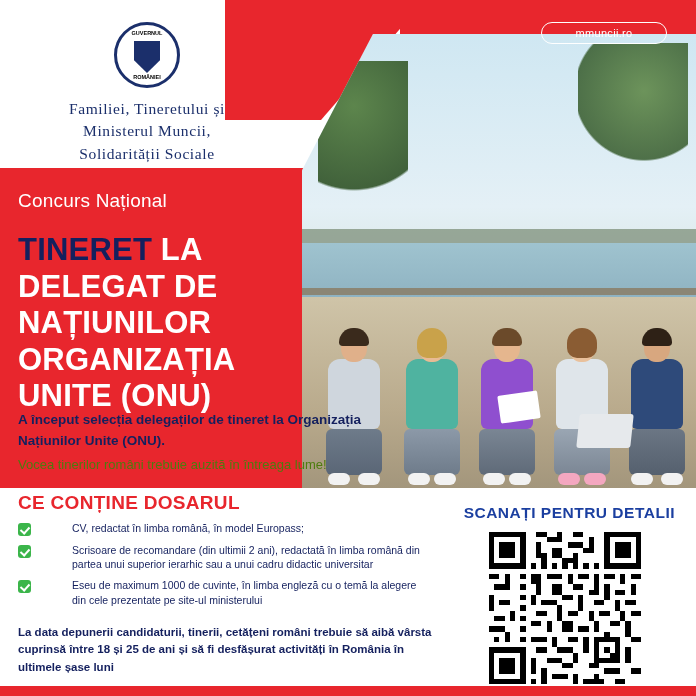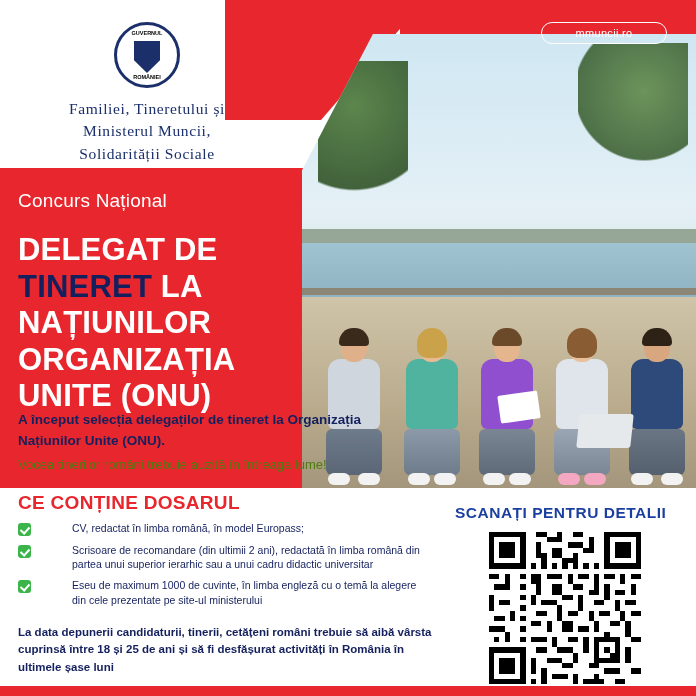--- a/index.html
+++ b/index.html
@@ -225,21 +225,21 @@
 
   .footnote {
     position: absolute; top: 624px; left: 18px;
     width: 420px; z-index: 6;
     color: #14205e; font-size: 11.5px; font-weight: bold; line-height: 1.5;
   }
 
   
   .qr-title {
     position: absolute; top: 504px; left: 455px;
-    width: 220px; text-align: left;
+    width: 220px; text-align: right;
     color: #1b3fa0; font-size: 15.5px; font-weight: bold; letter-spacing: .5px;
     z-index: 6;
   }
   .qr-box {
     position: absolute; top: 532px; left: 489px;
     width: 152px; height: 152px;
     background: #ffffff; z-index: 6;
   }
   .qr-box svg { display: block; width: 100%; height: 100%; }
 </style>
@@ -331,24 +331,24 @@
     </div>
     <div class="ministry-name">
       <div>Familiei, Tineretului și</div>
       <div>Ministerul Muncii,</div>
       <div>Solidarității Sociale</div>
     </div>
   </div>
 
   <div class="kicker">Concurs Național</div>
   <div class="headline">
-    <div>DELEGAT DE</div>
     <div>
       <span class="hl-accent">TINERET</span><span> LA</span>
     </div>
+    <div>DELEGAT DE</div>
     <div>NAȚIUNILOR</div>
     <div>ORGANIZAȚIA</div>
     <div>UNITE (ONU)</div>
   </div>
 
   <div class="lead">A început selecția delegaților de tineret la Organizația Națiunilor Unite (ONU).</div>
   <div class="lead2">Vocea tinerilor români trebuie auzită în întreaga lume!</div>
 
   <div class="section-title">CE CONȚINE DOSARUL</div>
 

